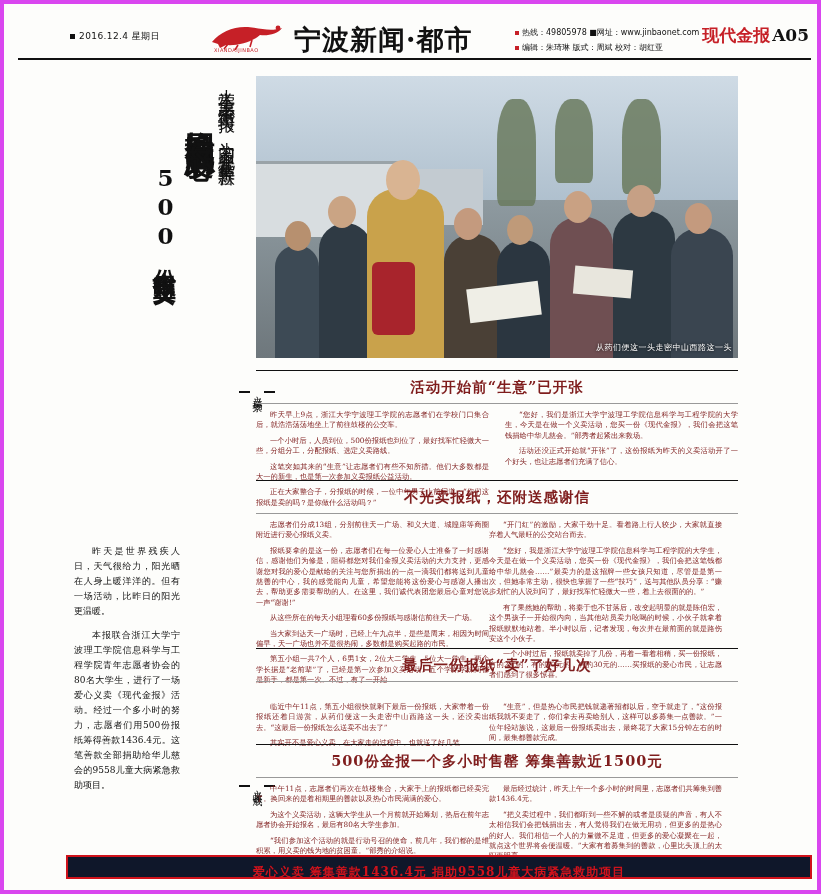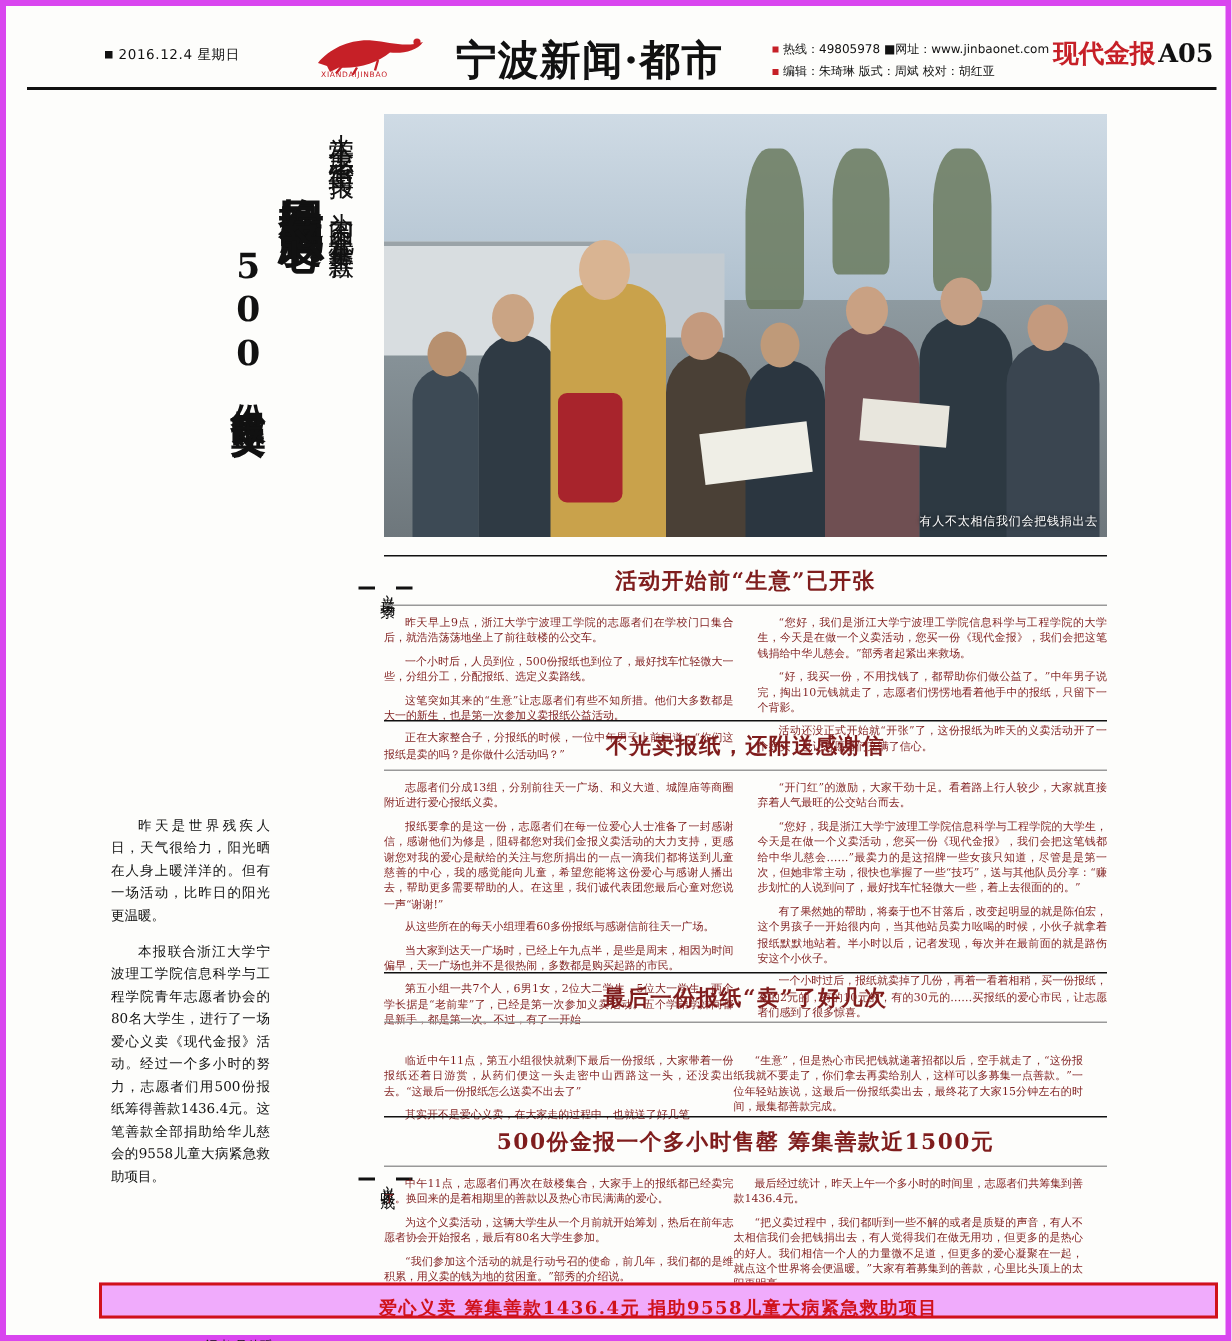--- a/index.html
+++ b/index.html
@@ -67,21 +67,20 @@
   }
   .mh-title {
     position: absolute;
     left: 276px;
     top: 6px;
     font-size: 27px;
     font-weight: bold;
     font-family: "DejaVu Serif", "Liberation Serif", serif;
     letter-spacing: 1px;
     color: #111;
-    margin-left: 10px;
   }
   .mh-contact {
     position: absolute;
     left: 497px;
     top: 9px;
     font-size: 8px;
     line-height: 15px;
     color: #111;
   }
   .mh-contact .sq {
@@ -267,21 +266,21 @@
 
   
   .redbox {
     position: absolute;
     left: 62px;
     top: 851px;
     width: 746px;
     height: 24px;
     border: 2px solid #d0121b;
     box-sizing: border-box;
-    background: #f0abfc;
+    background: #0f172a;
   }
   .redbox-title {
     position: absolute;
     left: 0; right: 0;
     top: 7px;
     text-align: center;
     font-size: 12px;
     font-weight: bold;
     color: #d0121b;
     font-family: "DejaVu Serif", "Liberation Serif", serif;
@@ -365,21 +364,21 @@
 
     <div class="p" style="left:74%;width:13%;height:52%;background:#2d3942;"></div>
     <div class="head" style="left:77%;bottom:50%;width:28px;height:32px;background:#c6a085;"></div>
 
     <div class="p" style="left:86%;width:13%;height:46%;background:#3a4550;"></div>
     <div class="head" style="left:89%;bottom:44%;width:27px;height:31px;background:#c49a7e;"></div>
 
     <div style="position:absolute;left:44%;bottom:14%;width:15%;height:12%;background:#efeee6;transform:rotate(-7deg);"></div>
     <div style="position:absolute;left:66%;bottom:22%;width:12%;height:10%;background:#e8e6dd;transform:rotate(5deg);"></div>
 
-    <div class="photo-caption">有人不太相信我们会把钱捐出去</div>
+    <div class="photo-caption">从药们便这一头走密中山西路这一头</div>
   </div>
 
   <div class="vert side-label" style="left:234px; top:378px;">
     <span class="bar"></span>
     <span>义卖场景</span>
     <span class="bar"></span>
   </div>
   <div class="vert side-label" style="left:234px; top:772px;">
     <span class="bar"></span>
     <span>义卖收成</span>
@@ -392,31 +391,30 @@
     <div class="rule-thin"></div>
     <div style="display:flex; gap:16px; margin-top:6px;">
       <div style="width:233px; font-size:7.3px; line-height:10.4px; text-align:justify;">
         <p style="margin:0 0 5px;text-indent:14px;">昨天早上9点，浙江大学宁波理工学院的志愿者们在学校门口集合后，就浩浩荡荡地坐上了前往鼓楼的公交车。</p>
         <p style="margin:0 0 5px;text-indent:14px;">一个小时后，人员到位，500份报纸也到位了，最好找车忙轻微大一些，分组分工，分配报纸、选定义卖路线。</p>
         <p style="margin:0 0 5px;text-indent:14px;">这笔突如其来的“生意”让志愿者们有些不知所措。他们大多数都是大一的新生，也是第一次参加义卖报纸公益活动。</p>
         <p style="margin:0 0 5px;text-indent:14px;">正在大家整合子，分报纸的时候，一位中年男子上前问道：“你们这报纸是卖的吗？是你做什么活动吗？”</p>
       </div>
       <div style="width:233px; font-size:7.3px; line-height:10.4px; text-align:justify;">
         <p style="margin:0 0 5px;text-indent:14px;">“您好，我们是浙江大学宁波理工学院信息科学与工程学院的大学生，今天是在做一个义卖活动，您买一份《现代金报》，我们会把这笔钱捐给中华儿慈会。”部秀者起紧出来救场。</p>
-        <p style="margin:0 0 5px;text-indent:14px;">“好，我买一份，不用找钱了，都帮助你们做公益了。”中年男子说完，掏出10元钱就走了，志愿者们愣愣地看着他手中的报纸，只留下一个背影。</p>
         <p style="margin:0 0 5px;text-indent:14px;">活动还没正式开始就“开张”了，这份报纸为昨天的义卖活动开了一个好头，也让志愿者们充满了信心。</p>
       </div>
     </div>
   </div>
 
   <div class="art" style="left:252px; top:476px; width:482px;">
     <div class="rule"></div>
     <div class="sec-title" style="margin:7px 0 6px;">不光卖报纸，还附送感谢信</div>
     <div class="rule-thin"></div>
-    <div style="display:flex; gap:16px; margin-top:6px;">
+    <div style="display:flex; margin-top:6px;">
       <div style="width:233px; font-size:7.3px; line-height:10.4px; text-align:justify;">
         <p style="margin:0 0 5px;text-indent:14px;">志愿者们分成13组，分别前往天一广场、和义大道、城隍庙等商圈附近进行爱心报纸义卖。</p>
         <p style="margin:0 0 5px;text-indent:14px;">报纸要拿的是这一份，志愿者们在每一位爱心人士准备了一封感谢信，感谢他们为修是，阻碍都您对我们金报义卖活动的大力支持，更感谢您对我的爱心是献给的关注与您所捐出的一点一滴我们都将送到儿童慈善的中心，我的感觉能向儿童，希望您能将这份爱心与感谢人播出去，帮助更多需要帮助的人。在这里，我们诚代表团您最后心童对您说一声“谢谢!”</p>
         <p style="margin:0 0 5px;text-indent:14px;">从这些所在的每天小组理看60多份报纸与感谢信前往天一广场。</p>
         <p style="margin:0 0 5px;text-indent:14px;">当大家到达天一广场时，已经上午九点半，是些是周末，相因为时间偏早，天一广场也并不是很热闹，多数都是购买起路的市民。</p>
         <p style="margin:0 0 5px;text-indent:14px;">第五小组一共7个人，6男1女，2位大二学生，5位大一学生，两个学长据是“老前辈”了，已经是第一次参加义卖活动。五个学弟学妹间都是新手，都是第一次。不过，有了一开始</p>
       </div>
       <div style="width:233px; font-size:7.3px; line-height:10.4px; text-align:justify;">
         <p style="margin:0 0 5px;text-indent:14px;">“开门红”的激励，大家干劲十足。看着路上行人较少，大家就直接弃着人气最旺的公交站台而去。</p>
         <p style="margin:0 0 5px;text-indent:14px;">“您好，我是浙江大学宁波理工学院信息科学与工程学院的大学生，今天是在做一个义卖活动，您买一份《现代金报》，我们会把这笔钱都给中华儿慈会……”最卖力的是这招牌一些女孩只知道，尽管是是第一次，但她非常主动，很快也掌握了一些“技巧”，送与其他队员分享：“赚步划忙的人说到问了，最好找车忙轻微大一些，着上去很面的的。”</p>

